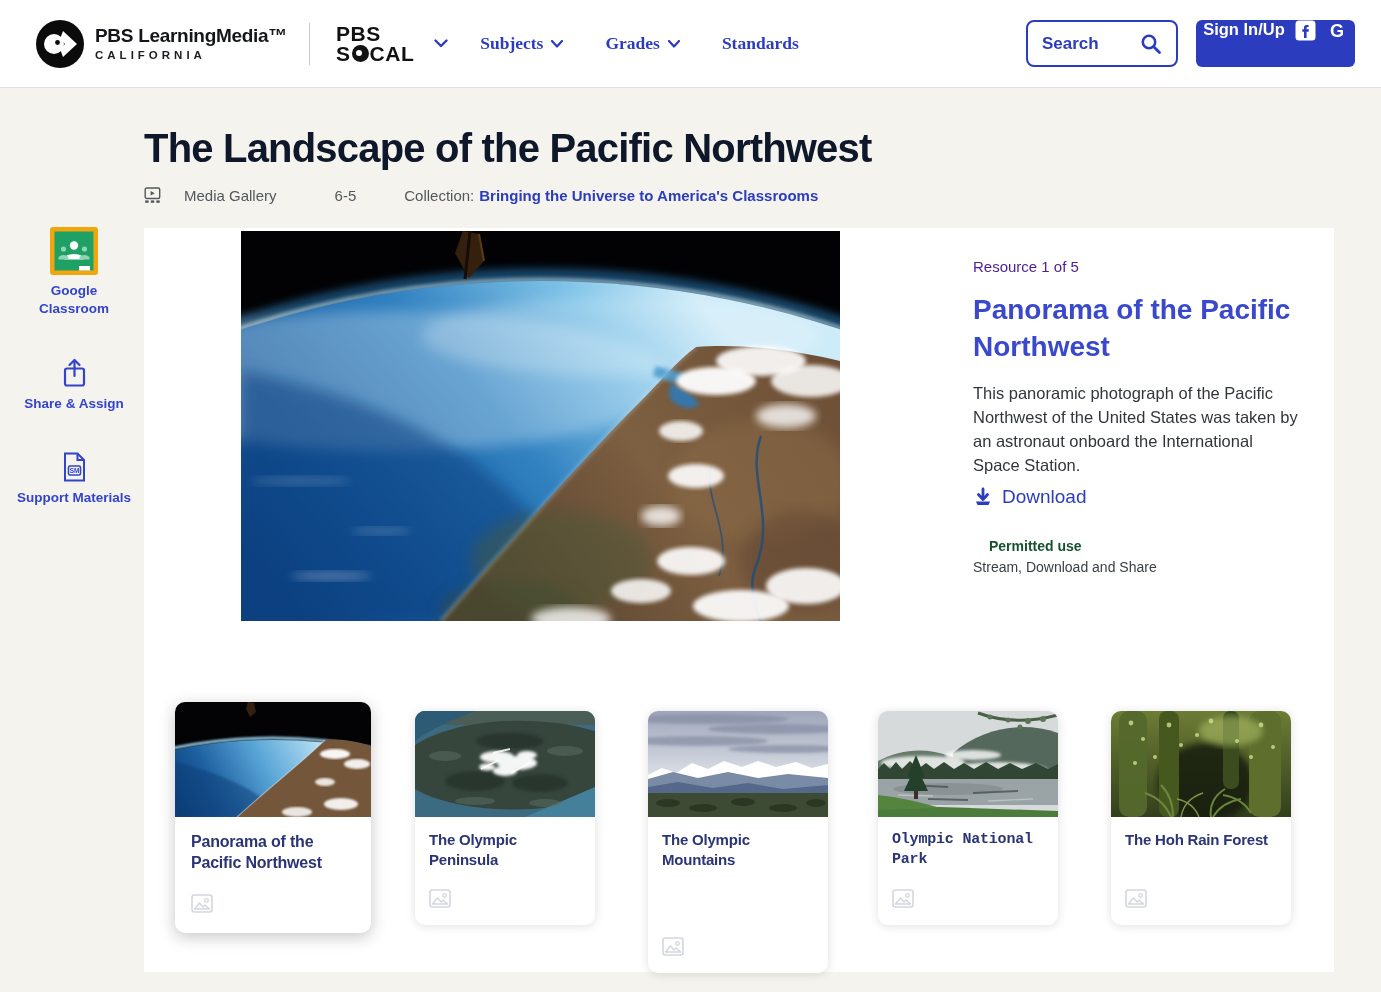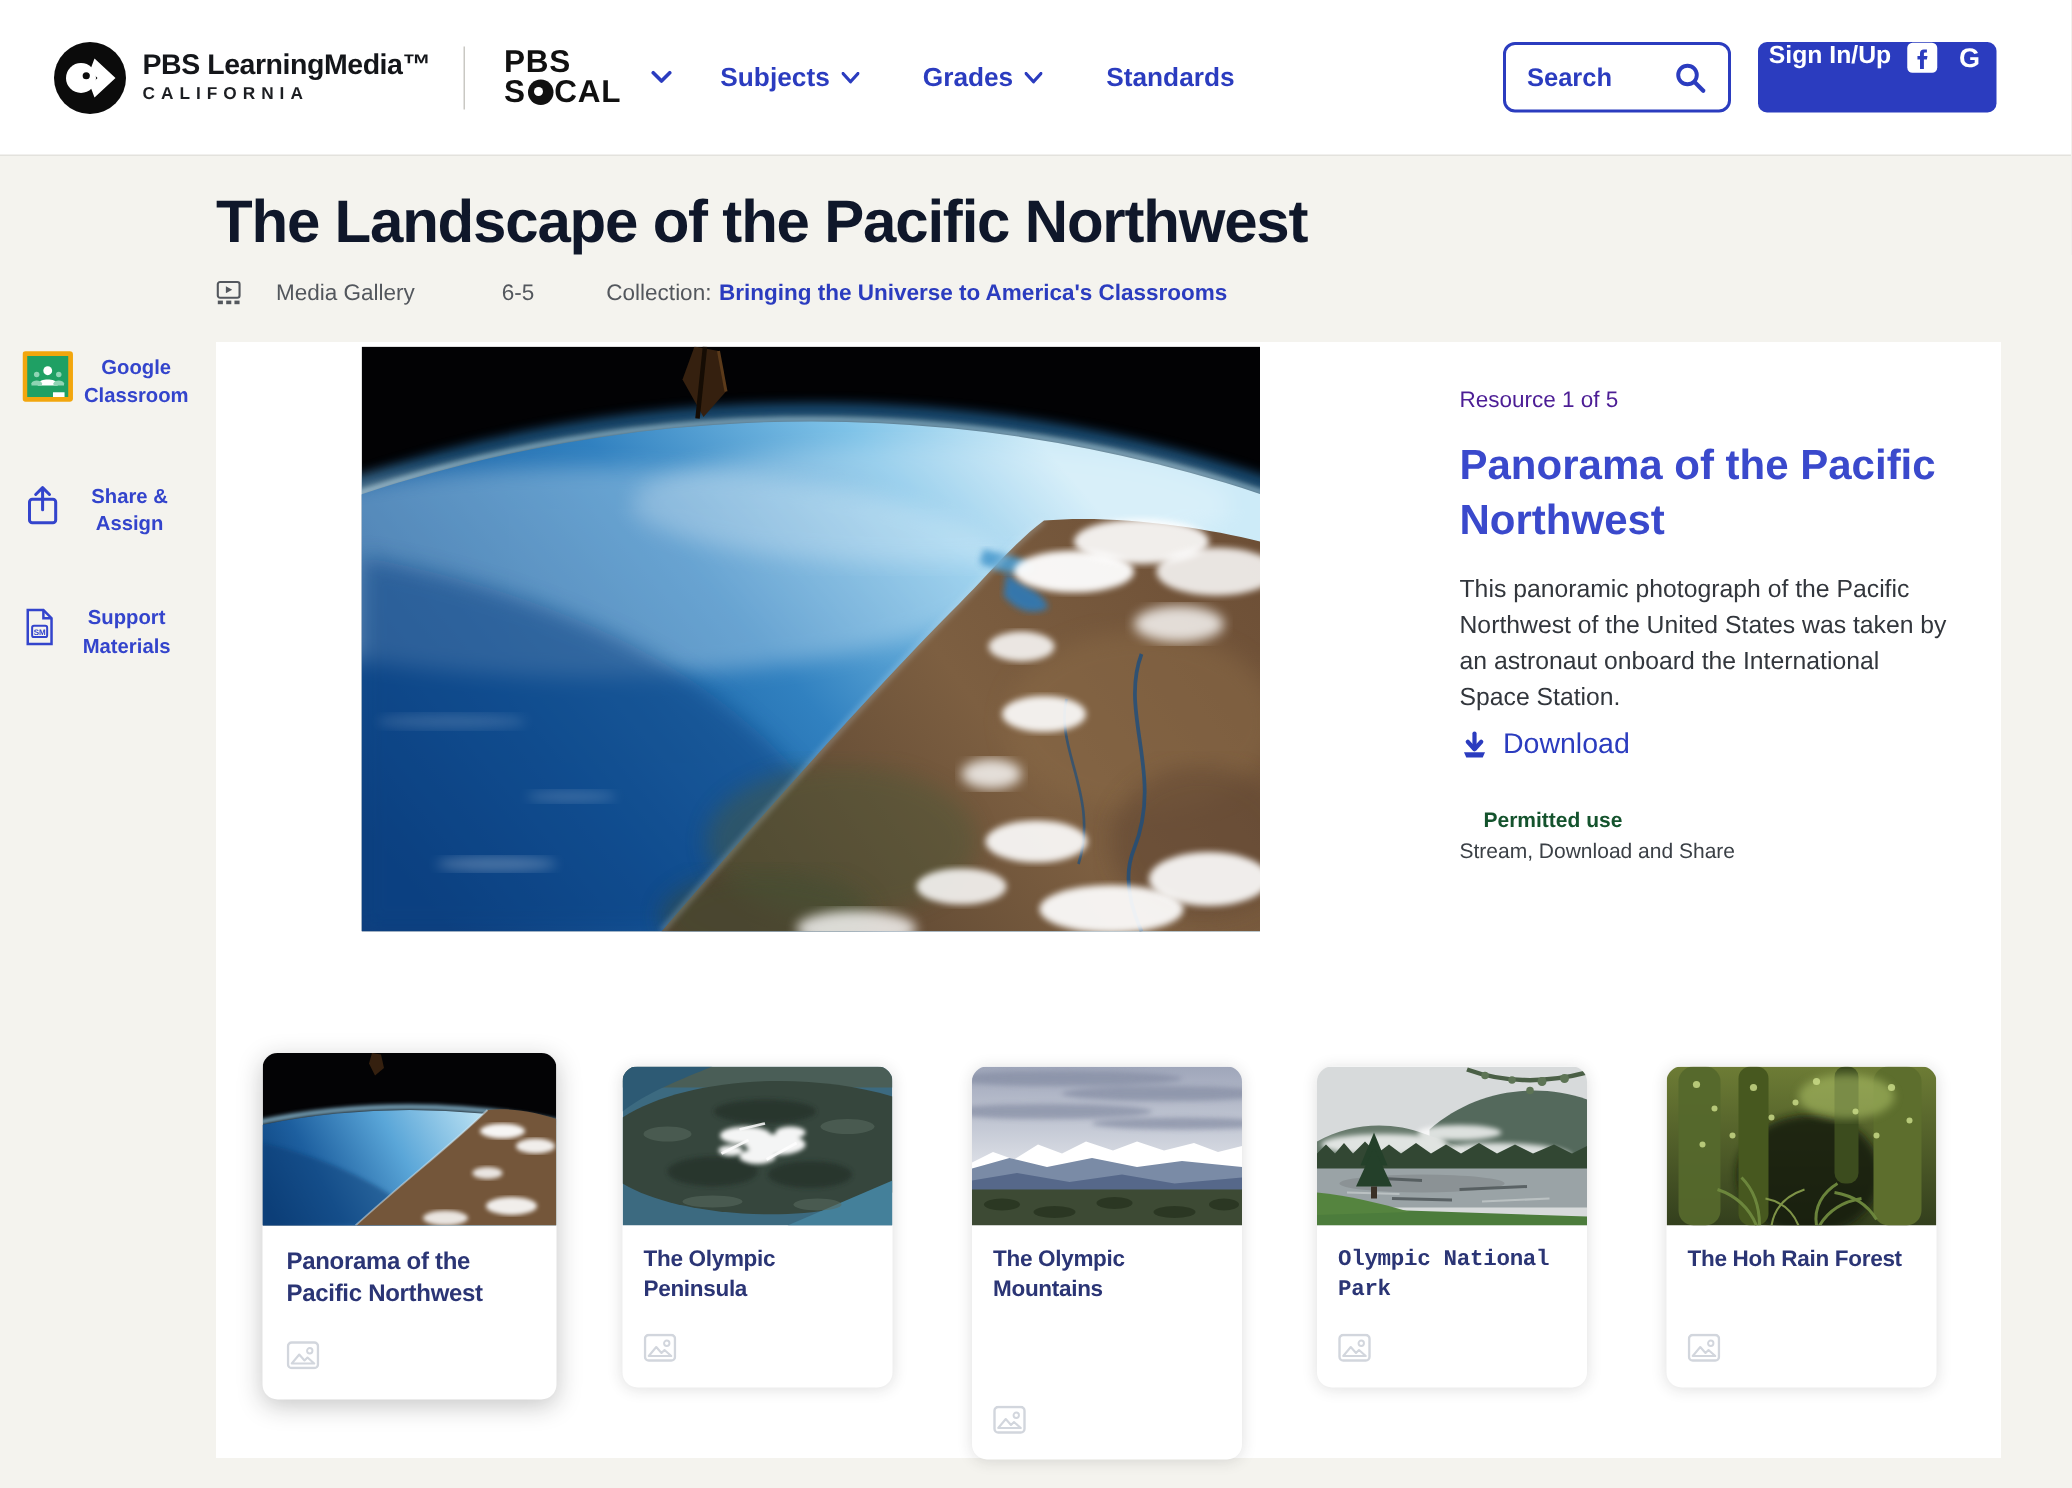--- a/index.html
+++ b/index.html
@@ -1,56 +1,56 @@
 <!DOCTYPE html>
 <html><head>
 <meta charset="utf-8">
 <style>
   * { margin:0; padding:0; box-sizing:border-box; }
   html,body { background:#e9e8e3; }
   body { font-family:"Liberation Sans", sans-serif; }
   .page { position:relative; width:1381px; height:992px; background:#f4f3ee; overflow:hidden; margin:0 auto; }
 
   
-  .header { position:absolute; left:0; top:0; width:1381px; height:104px; background:#ffffff;
-            border-bottom:1px solid #e3e2dd; display:flex; align-items:center; padding:0 50px 0 35px; }
+  .header { position:absolute; left:0; top:0; width:1381px; height:88px; background:#ffffff;
+            border-bottom:1px solid #e3e2dd; display:flex; align-items:center; padding:0 26px 0 35px; }
   .brand { display:flex; align-items:center; gap:10px; cursor:pointer; text-decoration:none; }
   .brand-text { line-height:1.1; color:#14161a; }
   .brand-name { font-size:19px; font-weight:700; letter-spacing:-0.3px; display:block; }
   .brand-region { font-size:11.5px; font-weight:600; letter-spacing:4px; display:block; margin-top:2px; color:#1c1e22; }
   .hdr-divider { width:1px; height:42px; background:#c9c8c3; margin:0 26px 0 22px; }
   .station { display:flex; flex-direction:column; line-height:0.95; color:#111; text-decoration:none; }
   .station span { font-size:21px; font-weight:800; letter-spacing:0.5px; }
   .station .row2 { display:flex; align-items:center; }
   .o-circle { display:inline-block; width:17px; height:17px; border-radius:50%; background:#111; position:relative; margin:0 1px; }
   .o-circle::after { content:""; position:absolute; left:4px; top:5px; width:6px; height:6px; border-radius:50%; background:#fff; }
   .station-chev { margin-left:20px; cursor:pointer; }
   .nav { display:flex; align-items:center; margin-left:32px; gap:42px; }
   .nav-item { display:flex; align-items:center; gap:8px; color:#2b3cbf; font-size:17.5px; font-weight:700;
-              background:none; border:none; cursor:pointer; font-family:Liberation Sans, sans-serif; }
+              background:none; border:none; cursor:pointer; font-family:Liberation Serif, serif; }
   .spacer { flex:1; }
   .search-box { width:152px; height:47px; border:2px solid #2b3cbf; border-radius:8px; background:#fff;
                 display:flex; align-items:center; justify-content:space-between; padding:0 14px; cursor:text; }
   .search-box .lbl { color:#2b3cbf; font-size:17px; font-weight:700; }
   .signin { margin-left:18px; width:159px; height:47px; background:#2b3cbf; border:none; border-radius:6px;
             display:flex; justify-content:center; gap:10px; cursor:pointer; }
   .signin .lbl { color:#fff; font-size:16.5px; font-weight:700; font-family:inherit; }
 
   
   .page-title { position:absolute; left:144px; top:126px; width:900px; font-size:40px; font-weight:800;
                 letter-spacing:-0.8px; color:#0f172a; }
   .meta-row { position:absolute; left:144px; top:187px; display:flex; align-items:center; font-size:15px; color:#53575d; }
   .meta-type { display:flex; align-items:center; gap:23px; }
   .meta-grades { margin-left:58px; }
   .meta-coll { margin-left:48px; }
   .meta-coll-link { color:#2b3cbf; font-weight:700; text-decoration:none; margin-left:5px; cursor:pointer; }
 
   
   .sidebar { position:absolute; left:16px; top:227px; width:116px; display:flex; flex-direction:column; align-items:center; }
-  .side-btn { background:none; border:none; cursor:pointer; display:flex; align-items:center;
+  .side-btn { background:none; border:none; cursor:pointer; display:flex; flex-direction:column; align-items:center;
               font-family:inherit; }
   .side-btn .cap { margin-top:7px; color:#3344cc; font-size:13.5px; font-weight:700; line-height:1.35; text-align:center; }
   .sb-1 { margin-top:0; }
   .sb-2 { margin-top:40px; }
   .sb-3 { margin-top:38px; }
 
   
   .content-card { position:absolute; left:144px; top:228px; width:1190px; height:744px; background:#ffffff; }
   .hero { position:absolute; left:97px; top:3px; width:599px; height:390px; overflow:hidden; }
 

